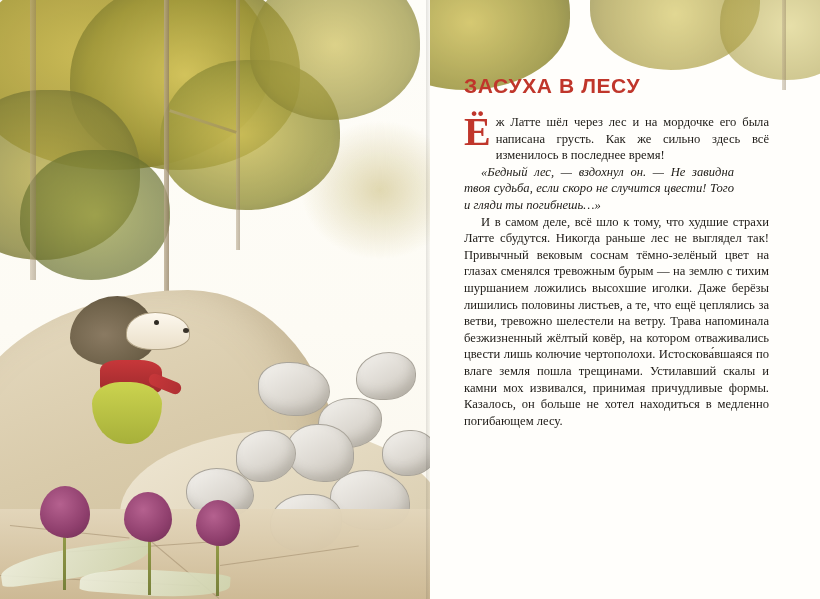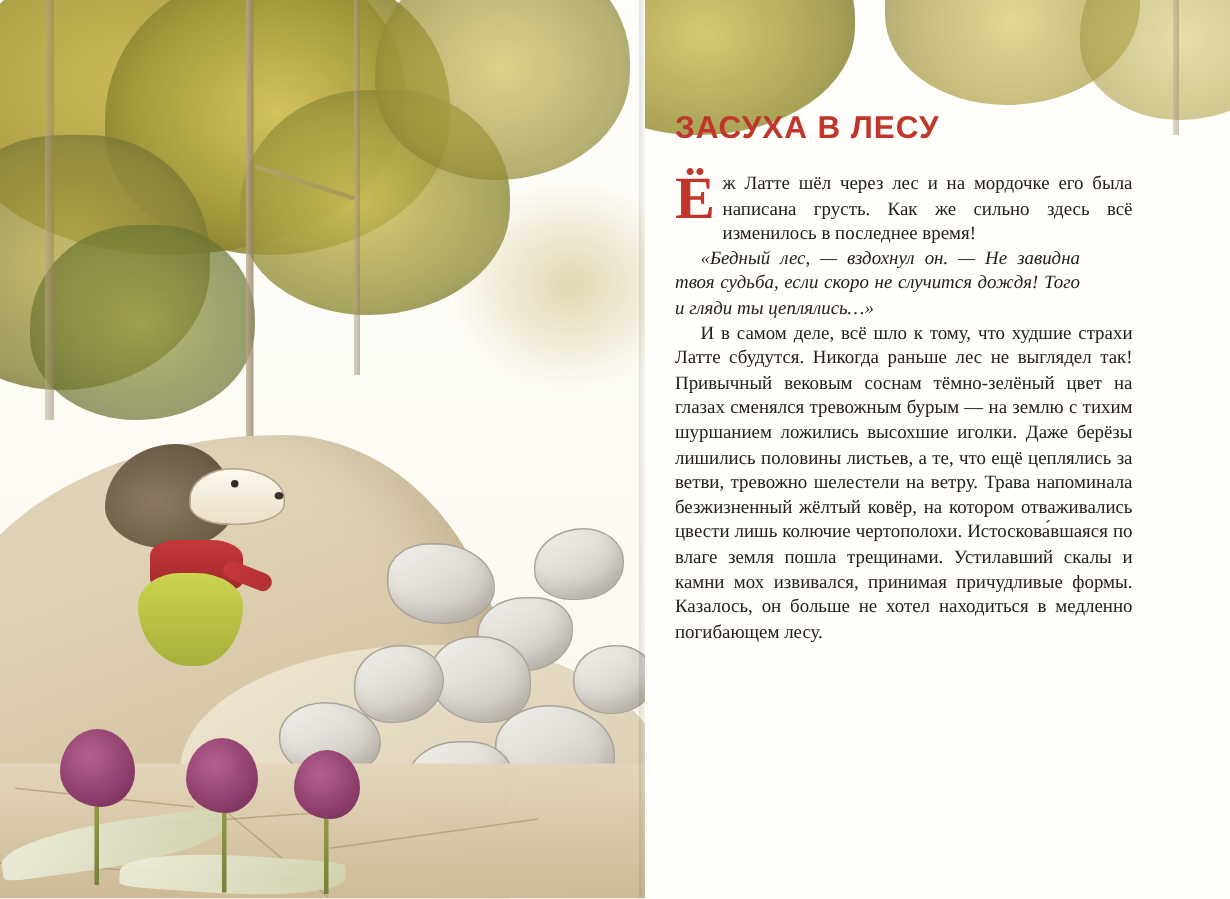--- a/index.html
+++ b/index.html
@@ -142,21 +142,21 @@
     position: absolute;
     left: 430px; top: 0;
     width: 390px; height: 599px;
     background: #fffefb;
   }
   .textpage .topart {
     position:absolute; left:0; top:0; width:390px; height:92px; overflow:hidden;
   }
   .textbody {
     position: absolute;
-    left: 20px;
+    left: 34px;
     top: 74px;
     width: 305px;
   }
   .chapter-title {
     color: #c0362b;
     font-family: "Liberation Sans", sans-serif;
     font-weight: bold;
     font-size: 21px;
     letter-spacing: .6px;
     margin: 0 0 16px 0;
@@ -256,19 +256,19 @@
       <div class="foliage" style="left:160px; top:-70px; width:170px; height:140px; background:radial-gradient(ellipse at 50% 60%, #d6c867 0%, #a79a44 60%, #6c6a2f 100%); opacity:.7;"></div>
       <div class="foliage" style="left:290px; top:-40px; width:140px; height:120px; background:radial-gradient(ellipse at 50% 55%, #d8cc74 0%, #ada047 65%, #706e31 100%); opacity:.6;"></div>
       <div class="trunk" style="left:352px; top:0; width:4px; height:90px; opacity:.45;"></div>
     </div>
 
     <div class="textbody">
       <h1 class="chapter-title">ЗАСУХА В ЛЕСУ</h1>
 
       <p class="para first"><span class="dropcap">Ё</span><span>ж Латте шёл через лес и на мордочке его была написана грусть. Как же сильно здесь всё изменилось в последнее время!</span></p>
 
-      <p class="para italic narrow2">«Бедный лес, — вздохнул он. — Не завидна твоя судьба, если скоро не случится дождя! Того и гляди ты цеплялись…»</p>
+      <p class="para italic narrow2">«Бедный лес, — вздохнул он. — Не завидна твоя судьба, если скоро не случится цвести! Того и гляди ты погибнешь…»</p>
 
       <p class="para">И в самом деле, всё шло к тому, что худшие страхи Латте сбудутся. Никогда раньше лес не выглядел так! Привычный вековым соснам тёмно-зелёный цвет на глазах сменялся тревожным бурым — на землю с тихим шуршанием ложились высохшие иголки. Даже берёзы лишились половины листьев, а те, что ещё цеплялись за ветви, тревожно шелестели на ветру. Трава напоминала безжизненный жёлтый ковёр, на котором отваживались цвести лишь колючие чертополохи. Истоскова́вшаяся по влаге земля пошла трещинами. Устилавший скалы и камни мох извивался, принимая причудливые формы. Казалось, он больше не хотел находиться в медленно погибающем лесу.</p>
     </div>
   </div>
 
 </div>
 
 </body></html>

